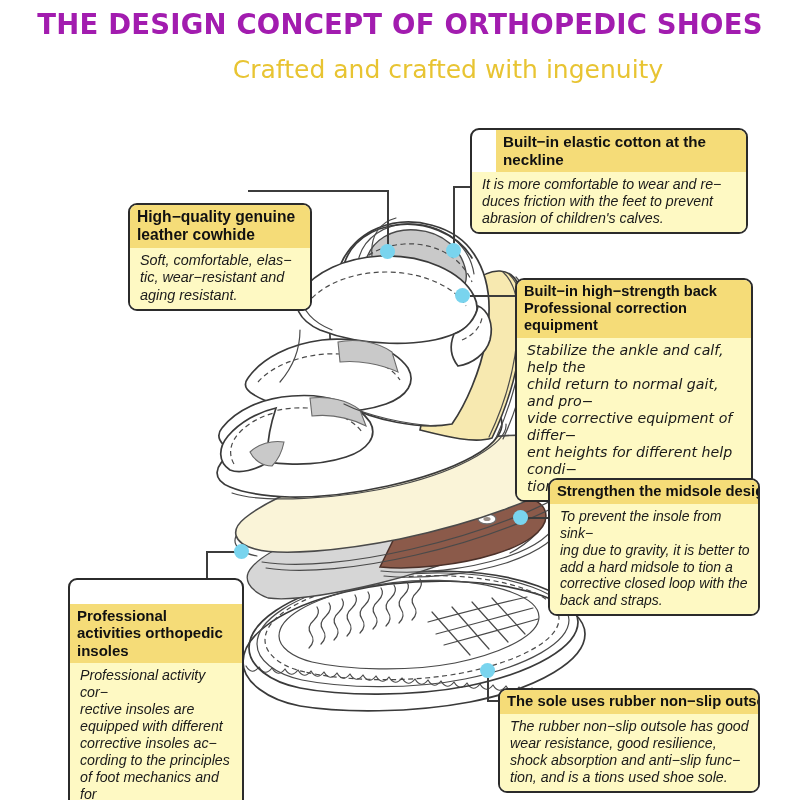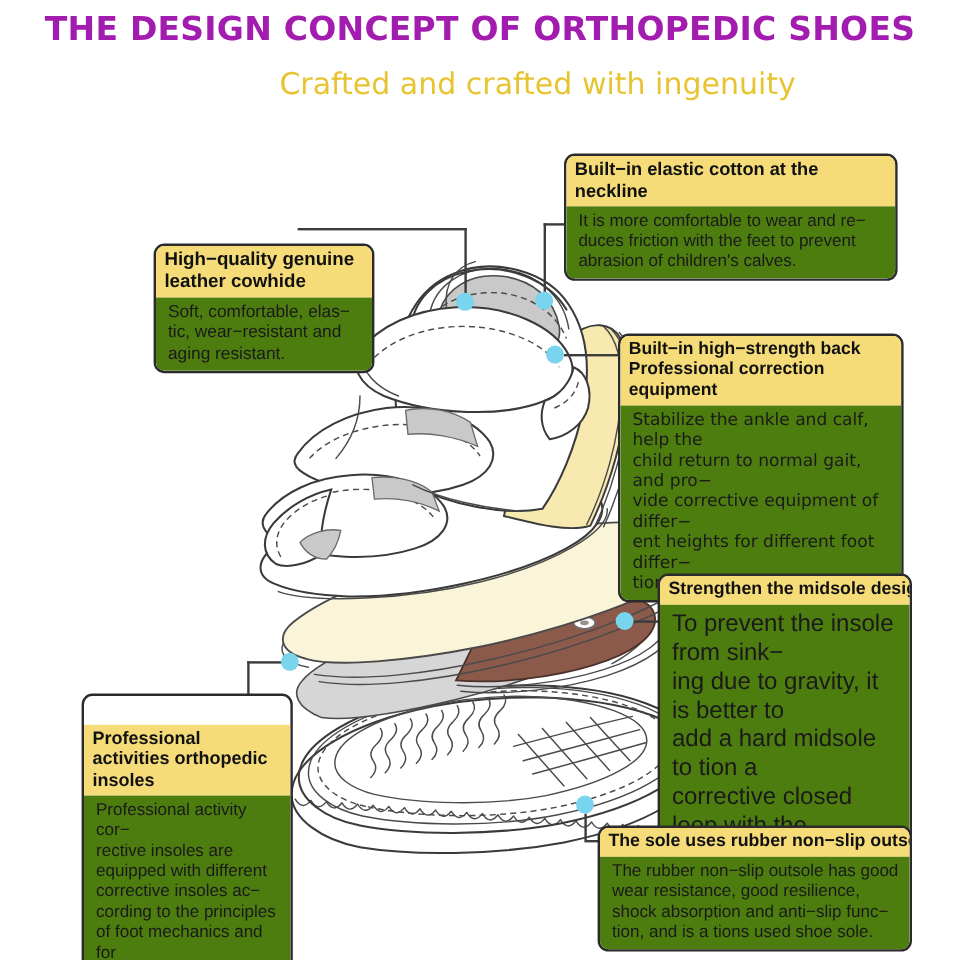--- a/index.html
+++ b/index.html
@@ -63,24 +63,25 @@
     z-index: 20;
   }
   .callout .hd {
     background: #F5DC78;
     color: #111111;
     font-weight: bold;
     padding: 3px 7px 4px 7px;
     line-height: 1.16;
   }
   .callout .bd {
-    background: #4d7c0f;
+    background: #fef9c3;
     color: #1A1A1A;
     padding: 4px 8px 5px 10px;
     line-height: 1.2;
+    font-style: italic;
   }
   .callout .bd p { margin: 0; }
 
   
   .leader {
     position: absolute;
     background: #3C3C3C;
     z-index: 15;
   }
   .leader.h { height: 2px; }
@@ -324,21 +325,21 @@
 
   <div class="dot" style="left:234px; top:544px;"></div>
   <div class="leader h" style="left:206px; top:551px; width:30px;"></div>
   <div class="leader v" style="left:206px; top:551px; height:30px;"></div>
 
   <div class="dot" style="left:480px; top:663px;"></div>
   <div class="leader v" style="left:487px; top:678px; height:22px;"></div>
   <div class="leader h" style="left:487px; top:700px; width:22px;"></div>
 
   <div class="callout" style="left:470px; top:128px; width:278px;">
-    <div class="hd" style="font-size:15.2px;">Built−in elastic cotton at the neckline</div>
+    <div class="hd" style="font-size:15.2px;margin-left:24px;">Built−in elastic cotton at the neckline</div>
     <div class="bd" style="font-size:14.2px;">
       <p>It is more comfortable to wear and re−</p>
       <p>duces friction with the feet to prevent</p>
       <p>abrasion of children's calves.</p>
     </div>
   </div>
 
   <div class="callout" style="left:128px; top:203px; width:184px;">
     <div class="hd" style="font-size:15.6px;">High−quality genuine leather cowhide</div>
     <div class="bd" style="font-size:14.4px;">
@@ -347,28 +348,28 @@
       <p>aging resistant.</p>
     </div>
   </div>
 
   <div class="callout" style="left:515px; top:278px; width:238px;">
     <div class="hd" style="font-size:14.6px;">Built−in high−strength back Professional correction equipment</div>
     <div class="bd" style="font-size:14.2px; font-family:'DejaVu Sans', sans-serif;">
       <p>Stabilize the ankle and calf, help the</p>
       <p>child return to normal gait, and pro−</p>
       <p>vide corrective equipment of differ−</p>
-      <p>ent heights for different foot differ−</p>
+      <p>ent heights for different help condi−</p>
       <p>tions.</p>
     </div>
   </div>
 
   <div class="callout" style="left:548px; top:478px; width:212px;">
     <div class="hd" style="font-size:14.8px; white-space:nowrap;">Strengthen the midsole design</div>
-    <div class="bd" style="font-size:20px;">
+    <div class="bd" style="font-size:14px;">
       <p>To prevent the insole from sink−</p>
       <p>ing due to gravity, it is better to</p>
       <p>add a hard midsole to tion a</p>
       <p>corrective closed loop with the</p>
       <p>back and straps.</p>
     </div>
   </div>
 
   <div class="callout" style="left:68px; top:578px; width:176px;">
     <div class="hd" style="font-size:15px;margin-top:24px;">Professional activities orthopedic insoles</div>

